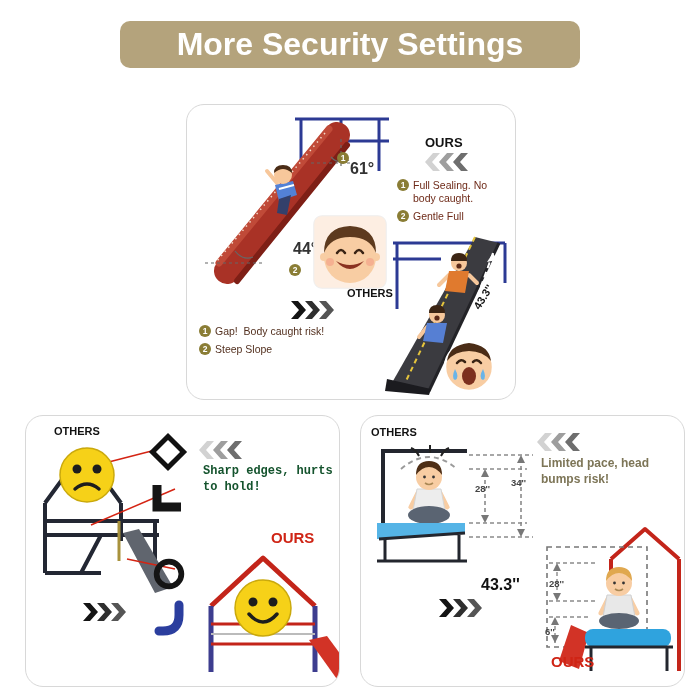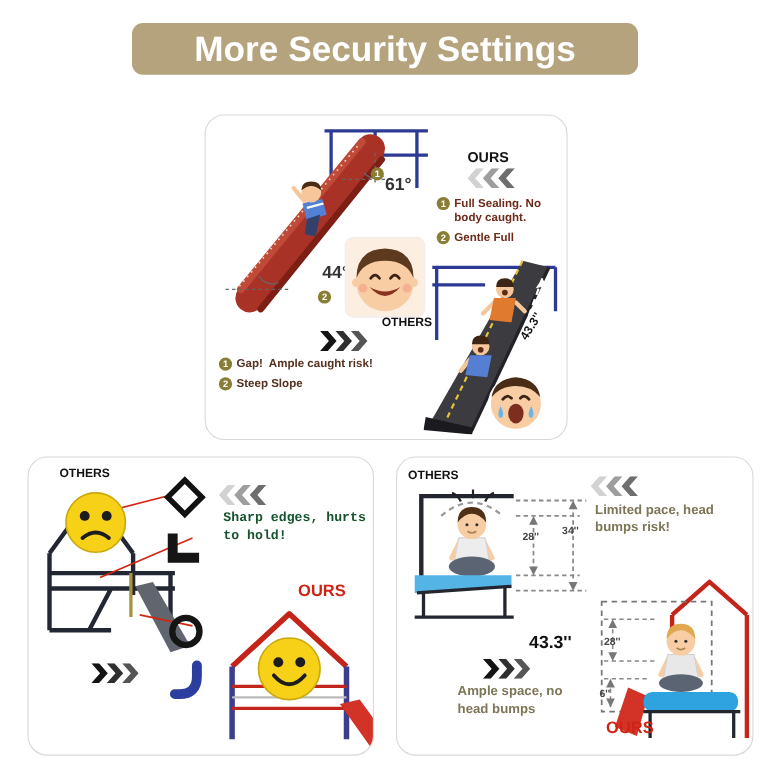--- a/index.html
+++ b/index.html
@@ -17,21 +17,21 @@
   .card-br  { left:360px; top:415px; width:325px; height:272px; }
 
   .lbl { font-weight:bold; color:#121212; }
   .ours-red { color:#cf2415; font-weight:bold; font-size:15px; }
 
   .badge { display:inline-flex; align-items:center; justify-content:center;
            width:12px; height:12px; border-radius:50%; background:#8a7d35;
            color:#fff; font-size:8.5px; font-weight:bold; flex:0 0 12px; line-height:1; }
   .plist { display:flex; flex-direction:column; gap:5px; }
   .pitem { display:flex; gap:4px; align-items:flex-start; }
-  .ptext { font-size:10.5px; font-weight:bold; color:#6e2a18; line-height:1.25; white-space:pre-wrap; }
+  .ptext { font-size:10.5px; font-weight:normal; color:#6e2a18; line-height:1.25; white-space:pre-wrap; }
 
   .angle { font-size:16px; font-weight:bold; color:#333; }
   .note { font-weight:bold; font-size:12px; line-height:1.3; }
   .note-l { color:#14532d;font-family:Liberation Mono, monospace; }
   .note-r { color:#7d7557; }
   .measure { font-size:9.5px; font-weight:bold; color:#444; }
   .big-measure { font-size:16px; font-weight:bold; color:#111; }
   .rot-measure { font-size:11px; font-weight:bold; color:#111; transform:rotate(-58deg); transform-origin:left top; }
 </style>
 </head>
@@ -109,21 +109,21 @@
 
     <span class="lbl abs" style="left:160px;top:182px;font-size:11px">OTHERS</span>
     <svg class="abs" style="left:104px;top:196px" width="46" height="18" viewBox="0 0 46 18">
       <polygon points="0,0 7,0 15,9 7,18 0,18 8,9" fill="#141414"></polygon>
       <polygon points="14,0 21,0 29,9 21,18 14,18 22,9" fill="#2f2f2f"></polygon>
       <polygon points="28,0 35,0 43,9 35,18 28,18 36,9" fill="#555555"></polygon>
     </svg>
     <div class="abs plist" style="left:12px;top:220px;width:180px">
       <div class="pitem">
         <span class="badge">1</span>
-        <span class="ptext" style="color:#53301f">Gap!  Ample caught risk!</span>
+        <span class="ptext" style="color:#53301f">Gap!  Body caught risk!</span>
       </div>
       <div class="pitem">
         <span class="badge">2</span>
         <span class="ptext" style="color:#53301f">Steep Slope</span>
       </div>
     </div>
 
     <svg class="abs" style="left:198px;top:118px" width="128" height="172" viewBox="0 0 128 172">
       <g stroke="#2c3a94" stroke-width="3" fill="none">
         <path d="M8,20 H120 M12,20 V86 M100,20 V44 M8,36 H56 M120,20 V60"></path>
@@ -321,17 +321,16 @@
       </g>
     </svg>
     <span class="abs measure" style="left:188px;top:162px">28''</span>
     <span class="abs measure" style="left:184px;top:210px">6''</span>
 
     <svg class="abs" style="left:78px;top:183px" width="46" height="18" viewBox="0 0 46 18">
       <polygon points="0,0 7,0 15,9 7,18 0,18 8,9" fill="#141414"></polygon>
       <polygon points="14,0 21,0 29,9 21,18 14,18 22,9" fill="#2f2f2f"></polygon>
       <polygon points="28,0 35,0 43,9 35,18 28,18 36,9" fill="#555555"></polygon>
     </svg>
-    <div class="abs note note-r" style="left:55px;top:205px;width:122px">Ample space, no head bumps</div>
     <span class="abs ours-red" style="left:190px;top:237px">OURS</span>
   </section>
 
 </div>
 
 </body></html>

